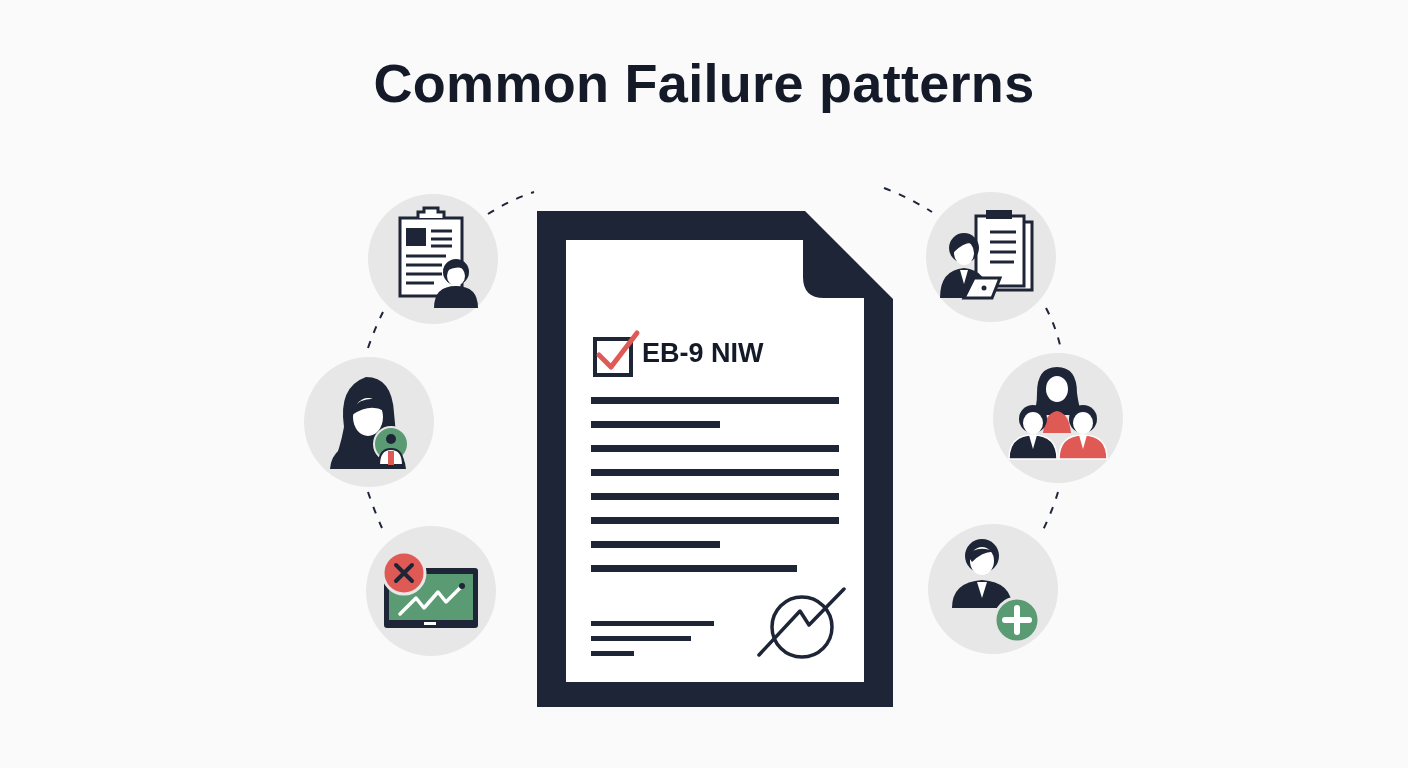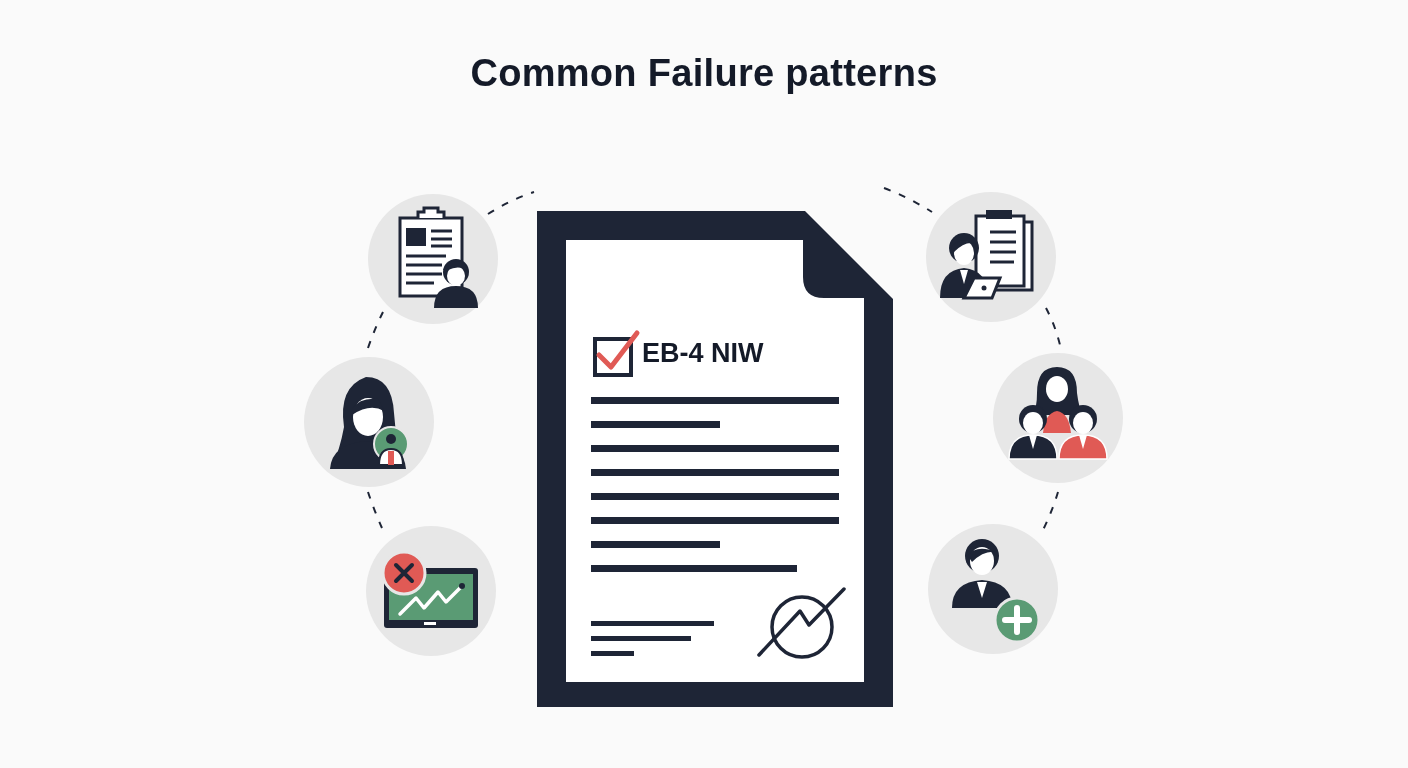--- a/index.html
+++ b/index.html
@@ -1,19 +1,19 @@
 <!DOCTYPE html>
 <html><head>
 <meta charset="utf-8">
 <style>
   html, body { margin:0; padding:0; }
   body { width:1408px; height:768px; background:#fafafa; position:relative; overflow:hidden;
          font-family:"Liberation Sans", "DejaVu Sans", sans-serif; }
   .title { position:absolute; left:0; width:1408px; top:52px; text-align:center;
-           font-size:38px; font-weight:700; color:#141a28; letter-spacing:0.3px; }
+           font-size:54px; font-weight:700; color:#141a28; letter-spacing:0.3px; }
   .connectors { position:absolute; left:0; top:0; }
   .doc { position:absolute; left:537px; top:211px; }
   .doc-label { position:absolute; left:642px; top:338px; font-size:27px; font-weight:700; color:#141a28; }
   .circle { position:absolute; width:130px; height:130px; border-radius:50%; background:#e7e7e7; }
   .circle svg { position:absolute; left:0; top:0; }
 </style>
 </head>
 <body>
 
 <div class="title">Common Failure patterns</div>
@@ -50,21 +50,21 @@
     <rect x="54" y="410" width="123" height="5"></rect>
     <rect x="54" y="425" width="100" height="5"></rect>
     <rect x="54" y="440" width="43" height="5"></rect>
   </g>
 
   <g fill="none" stroke="#1e2536" stroke-width="3.5" stroke-linecap="round" stroke-linejoin="round">
     <circle cx="265" cy="416" r="30"></circle>
     <path d="M 222 444 L 263 400 L 272 414 L 307 378"></path>
   </g>
 </svg>
-<div class="doc-label">EB-4 NIW</div>
+<div class="doc-label">EB-9 NIW</div>
 
 <div class="circle" style="left:368px;top:194px;">
   <svg width="130" height="130" viewBox="0 0 130 130">
     <rect x="32" y="24" width="62" height="78" fill="#fff" stroke="#1e2536" stroke-width="3"></rect>
     <path d="M 50 24 L 50 18 L 56 18 L 56 14 L 70 14 L 70 18 L 76 18 L 76 24" fill="#fff" stroke="#1e2536" stroke-width="3"></path>
     <rect x="38" y="34" width="20" height="18" fill="#1e2536"></rect>
     <g stroke="#1e2536" stroke-width="3">
       <line x1="63" y1="37" x2="84" y2="37"></line>
         <line x1="63" y1="45" x2="84" y2="45"></line>
         <line x1="63" y1="52" x2="84" y2="52"></line>

